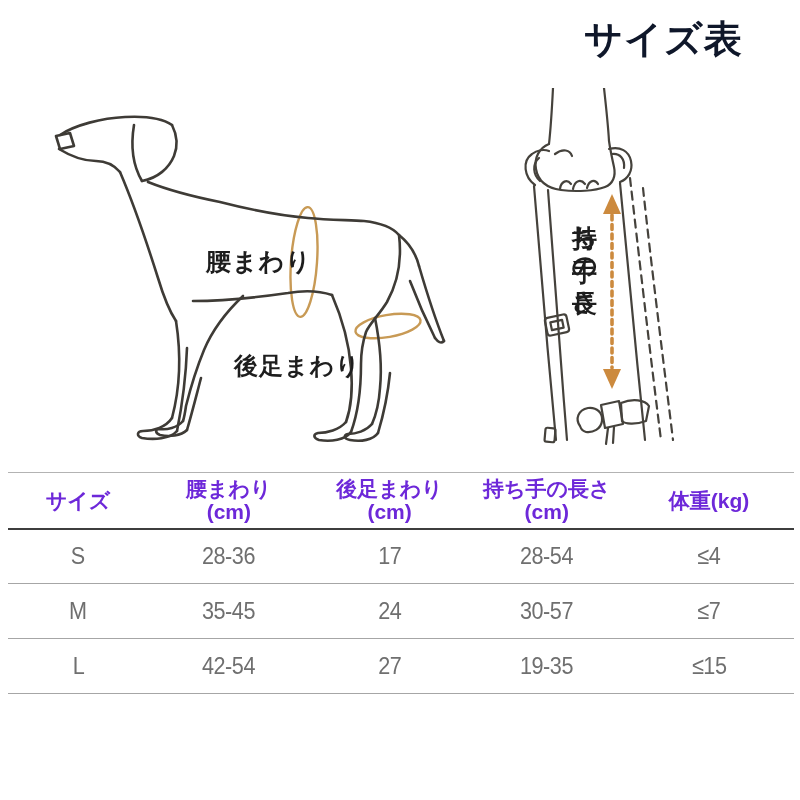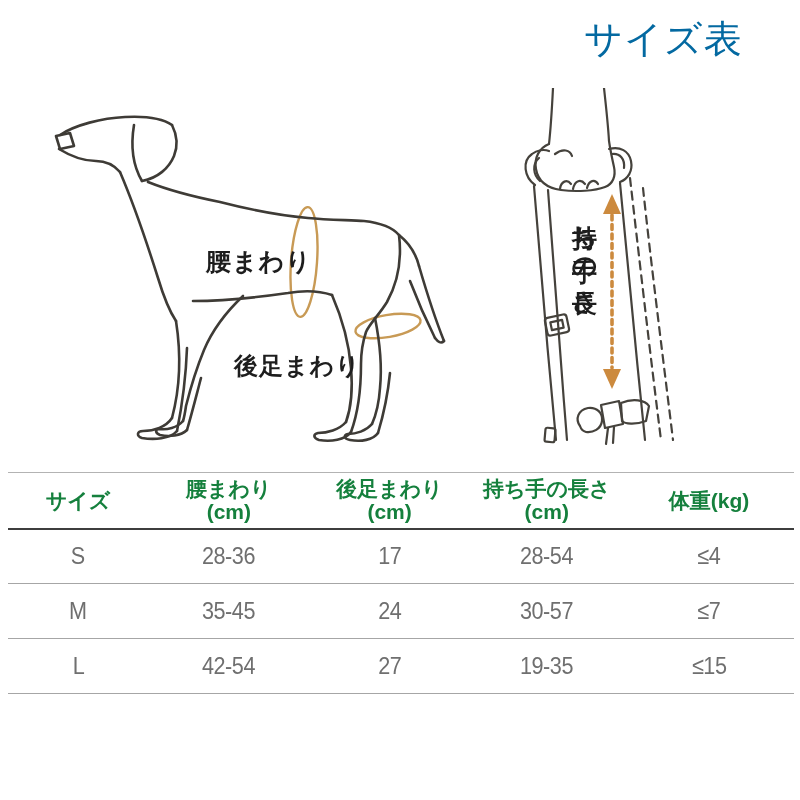--- a/index.html
+++ b/index.html
@@ -7,21 +7,21 @@
   body { font-family:"Liberation Sans", sans-serif; }
   .canvas {
     position:relative; width:800px; height:800px; background:#ffffff;
     overflow:hidden; margin:0 auto;
   }
 
   
   .page-title {
     position:absolute; left:584px; top:14px;
     font-family:"DejaVu Serif","Liberation Serif",serif;
-    font-weight:400; font-size:38px; color:#0369a1; letter-spacing:1px;
+    font-weight:700; font-size:38px; color:#0f172a; letter-spacing:1px;
     white-space:nowrap;
   }
 
   
   .dog-svg   { position:absolute; left:30px;  top:88px;  width:440px; height:385px; }
   .handle-svg{ position:absolute; left:500px; top:88px;  width:200px; height:380px; }
 
   .diagram-label {
     position:absolute; font-weight:700; color:#1d1d1d; white-space:nowrap;
     letter-spacing:1px;
@@ -32,21 +32,21 @@
     position:absolute; left:569px; top:206px;
     writing-mode:vertical-rl; text-orientation:upright;
     font-weight:700; font-size:25px; color:#1d1d1d; letter-spacing:2px;
   }
 
   
   .table-wrap { position:absolute; left:8px; top:472px; width:786px; }
   table.size-table { width:100%; border-collapse:collapse; table-layout:fixed; }
   .size-table thead th {
     height:56px; vertical-align:middle; text-align:center;
-    font-weight:700; font-size:21px; color:#15803d; line-height:1.1;
+    font-weight:700; font-size:21px; color:#6d28d9; line-height:1.1;
     border-top:1px solid #b3b3b3; border-bottom:2px solid #3e3e3e;
     padding:2px 0;
   }
   .size-table thead th span { display:block; }
   .size-table thead th .h-unit:empty { display:none; }
   .size-table tbody td {
     height:55px; text-align:center; vertical-align:middle;
     font-size:24px; color:#6f6f6f; font-weight:400;
     border-bottom:1px solid #a6a6a6;
   }

